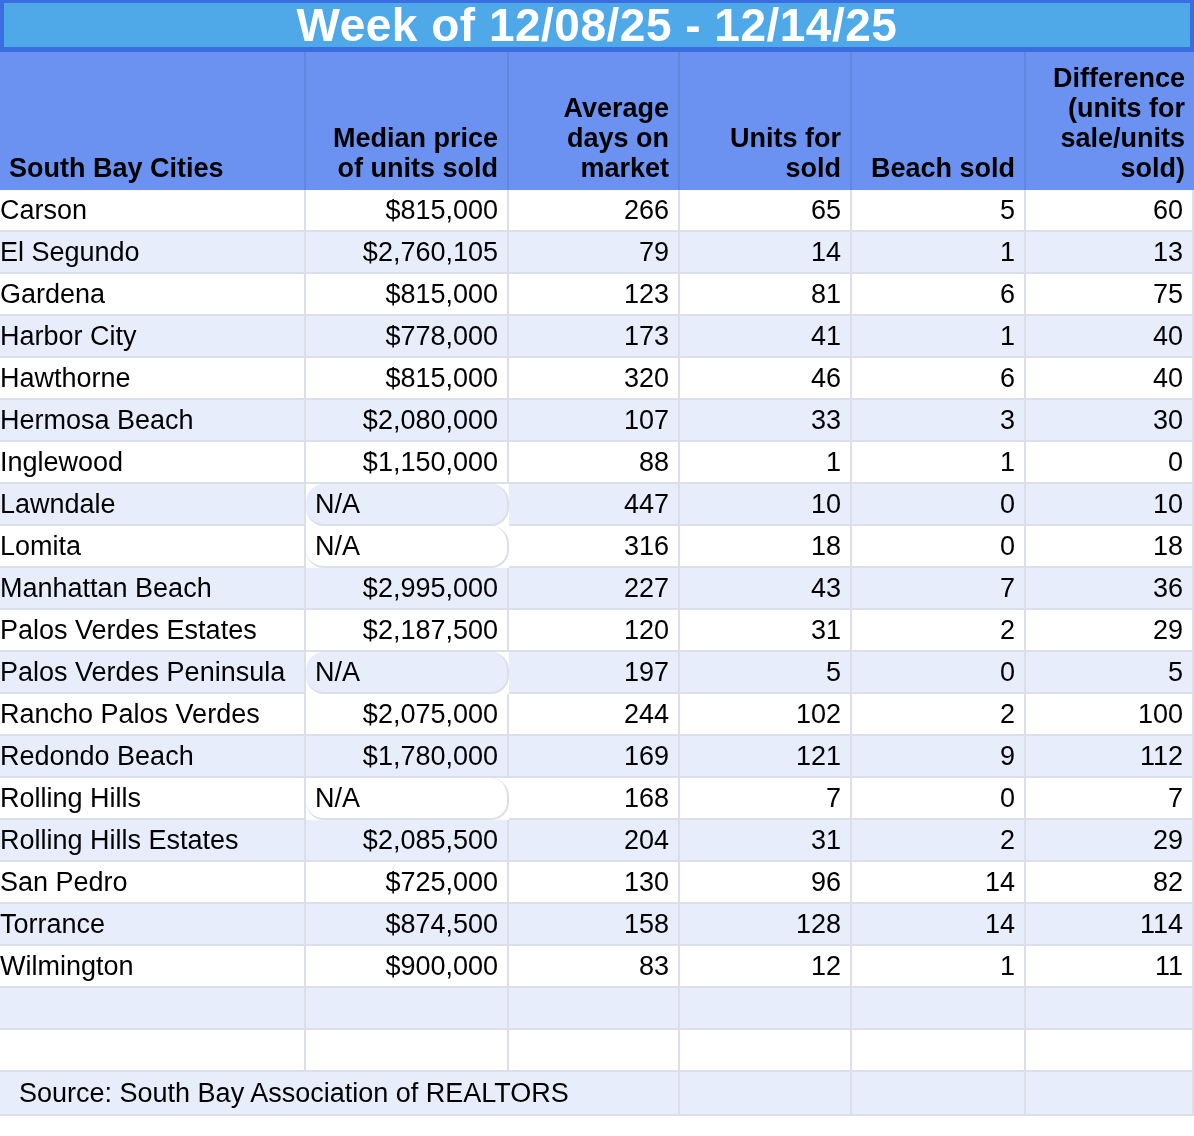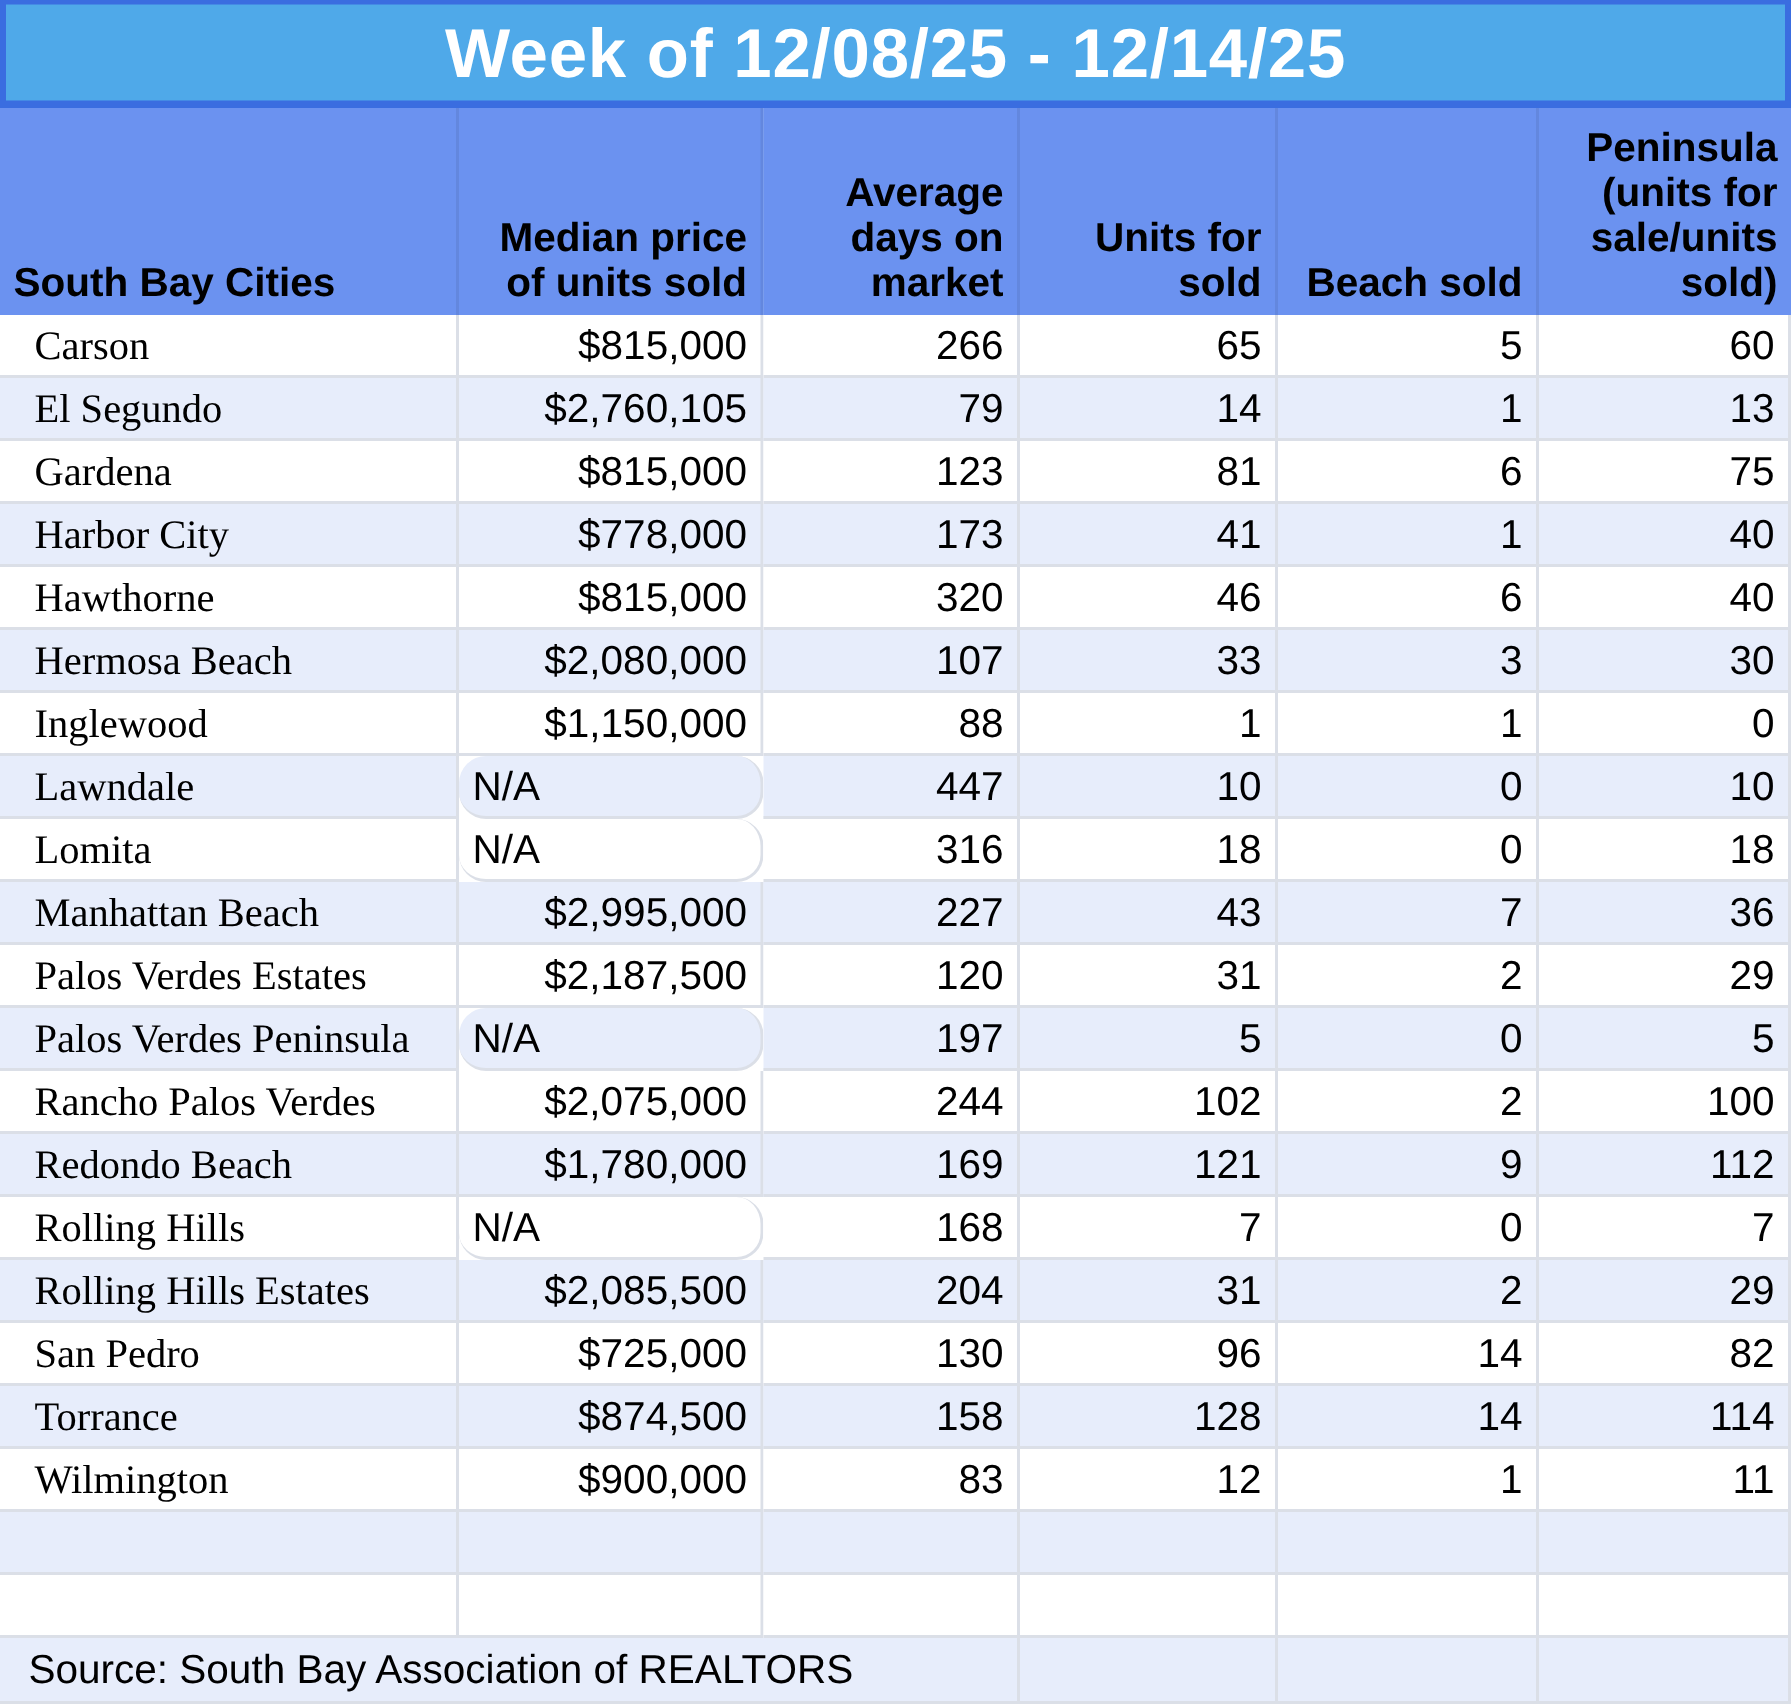--- a/index.html
+++ b/index.html
@@ -12,21 +12,21 @@
     height: 1136px;
     overflow: hidden;
     font-family: "Liberation Sans", "DejaVu Sans", sans-serif;
     color: #000;
   }
 
   
   .title-bar {
     box-sizing: border-box;
     width: 1194px;
-    height: 72px;
+    height: 52px;
     background: var(--title-bg, #4FA9E9);
     border: 4px solid var(--title-border, #3A6DE0);
     border-top-width: 3px;
     border-bottom-width: 5px;
     display: flex;
     align-items: center;
     justify-content: center;
   }
   .title-bar .title-text {
     color: #ffffff;
@@ -70,21 +70,21 @@
     display: flex;
     align-items: center;
     justify-content: flex-end;
     padding: 0 9px;
     font-size: 27px;
     border-right: 2px solid var(--grid, #DBDFE7);
     border-bottom: 2px solid var(--grid, #DBDFE7);
     overflow: hidden;
     white-space: nowrap;
   }
-  .cell.c0 { justify-content: flex-start; padding-left: 23px; font-family: Liberation Serif, serif; }
+  .cell.c0 { justify-content: flex-start; padding-left: 0; }
   .cell.na { justify-content: flex-start; border-radius: 18px; }
   .band .cell { background: var(--band-bg, #E7EDFB); }
   .cell.source-cell {
     grid-column: 1 / span 3;
     justify-content: flex-start;
     padding-left: 19px;
   }
 </style>
 </head>
 <body>
@@ -108,20 +108,20 @@
 market</span>
       </div>
     <div class="hcell h3">
         <span>Units for
 sold</span>
       </div>
     <div class="hcell h4">
         <span>Beach sold</span>
       </div>
     <div class="hcell h5">
-        <span>Peninsula
+        <span>Difference
 (units for
 sale/units
 sold)</span>
       </div>
   </div>
   <div class="row-group" style="display:contents"><div class="row"><div class="cell c0">Carson</div><div class="cell c1">$815,000</div><div class="cell c2">266</div><div class="cell c3">65</div><div class="cell c4">5</div><div class="cell c5">60</div></div><div class="row band"><div class="cell c0">El Segundo</div><div class="cell c1">$2,760,105</div><div class="cell c2">79</div><div class="cell c3">14</div><div class="cell c4">1</div><div class="cell c5">13</div></div><div class="row"><div class="cell c0">Gardena</div><div class="cell c1">$815,000</div><div class="cell c2">123</div><div class="cell c3">81</div><div class="cell c4">6</div><div class="cell c5">75</div></div><div class="row band"><div class="cell c0">Harbor City</div><div class="cell c1">$778,000</div><div class="cell c2">173</div><div class="cell c3">41</div><div class="cell c4">1</div><div class="cell c5">40</div></div><div class="row"><div class="cell c0">Hawthorne</div><div class="cell c1">$815,000</div><div class="cell c2">320</div><div class="cell c3">46</div><div class="cell c4">6</div><div class="cell c5">40</div></div><div class="row band"><div class="cell c0">Hermosa Beach</div><div class="cell c1">$2,080,000</div><div class="cell c2">107</div><div class="cell c3">33</div><div class="cell c4">3</div><div class="cell c5">30</div></div><div class="row"><div class="cell c0">Inglewood</div><div class="cell c1">$1,150,000</div><div class="cell c2">88</div><div class="cell c3">1</div><div class="cell c4">1</div><div class="cell c5">0</div></div><div class="row band"><div class="cell c0">Lawndale</div><div class="cell c1 na">N/A</div><div class="cell c2">447</div><div class="cell c3">10</div><div class="cell c4">0</div><div class="cell c5">10</div></div><div class="row"><div class="cell c0">Lomita</div><div class="cell c1 na">N/A</div><div class="cell c2">316</div><div class="cell c3">18</div><div class="cell c4">0</div><div class="cell c5">18</div></div><div class="row band"><div class="cell c0">Manhattan Beach</div><div class="cell c1">$2,995,000</div><div class="cell c2">227</div><div class="cell c3">43</div><div class="cell c4">7</div><div class="cell c5">36</div></div><div class="row"><div class="cell c0">Palos Verdes Estates</div><div class="cell c1">$2,187,500</div><div class="cell c2">120</div><div class="cell c3">31</div><div class="cell c4">2</div><div class="cell c5">29</div></div><div class="row band"><div class="cell c0">Palos Verdes Peninsula</div><div class="cell c1 na">N/A</div><div class="cell c2">197</div><div class="cell c3">5</div><div class="cell c4">0</div><div class="cell c5">5</div></div><div class="row"><div class="cell c0">Rancho Palos Verdes</div><div class="cell c1">$2,075,000</div><div class="cell c2">244</div><div class="cell c3">102</div><div class="cell c4">2</div><div class="cell c5">100</div></div><div class="row band"><div class="cell c0">Redondo Beach</div><div class="cell c1">$1,780,000</div><div class="cell c2">169</div><div class="cell c3">121</div><div class="cell c4">9</div><div class="cell c5">112</div></div><div class="row"><div class="cell c0">Rolling Hills</div><div class="cell c1 na">N/A</div><div class="cell c2">168</div><div class="cell c3">7</div><div class="cell c4">0</div><div class="cell c5">7</div></div><div class="row band"><div class="cell c0">Rolling Hills Estates</div><div class="cell c1">$2,085,500</div><div class="cell c2">204</div><div class="cell c3">31</div><div class="cell c4">2</div><div class="cell c5">29</div></div><div class="row"><div class="cell c0">San Pedro</div><div class="cell c1">$725,000</div><div class="cell c2">130</div><div class="cell c3">96</div><div class="cell c4">14</div><div class="cell c5">82</div></div><div class="row band"><div class="cell c0">Torrance</div><div class="cell c1">$874,500</div><div class="cell c2">158</div><div class="cell c3">128</div><div class="cell c4">14</div><div class="cell c5">114</div></div><div class="row"><div class="cell c0">Wilmington</div><div class="cell c1">$900,000</div><div class="cell c2">83</div><div class="cell c3">12</div><div class="cell c4">1</div><div class="cell c5">11</div></div><div class="row band"><div class="cell c0"></div><div class="cell c1"></div><div class="cell c2"></div><div class="cell c3"></div><div class="cell c4"></div><div class="cell c5"></div></div><div class="row"><div class="cell c0"></div><div class="cell c1"></div><div class="cell c2"></div><div class="cell c3"></div><div class="cell c4"></div><div class="cell c5"></div></div><div class="row band"><div class="cell source-cell">Source: South Bay Association of REALTORS</div><div class="cell c3"></div><div class="cell c4"></div><div class="cell c5"></div></div></div>
 </div>
 
 </body></html>

